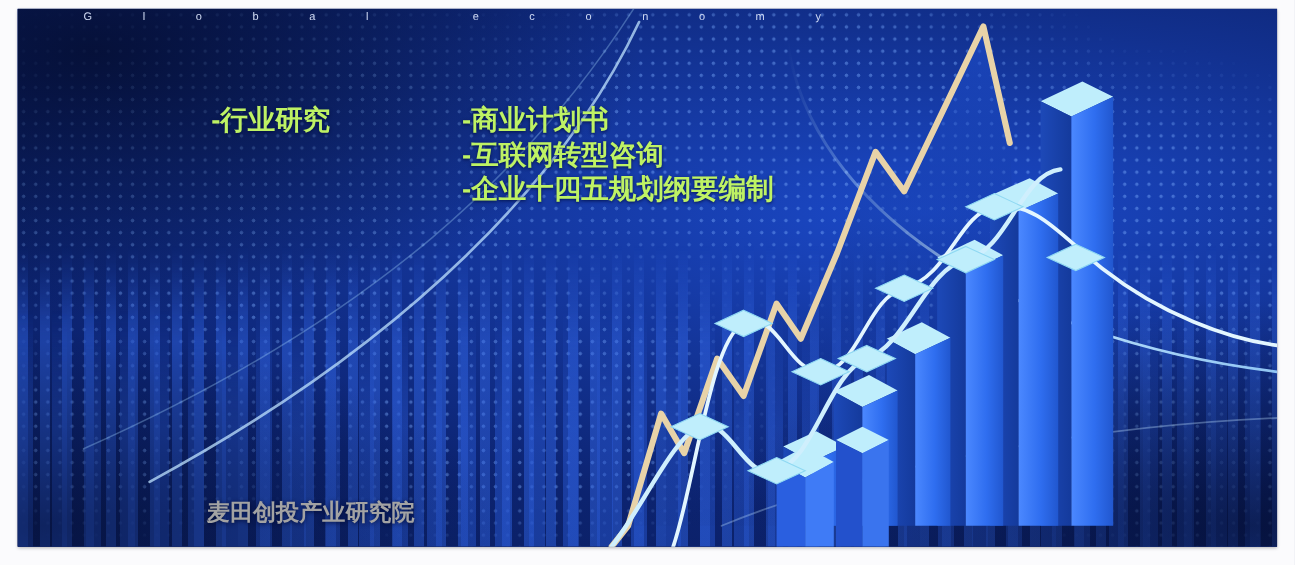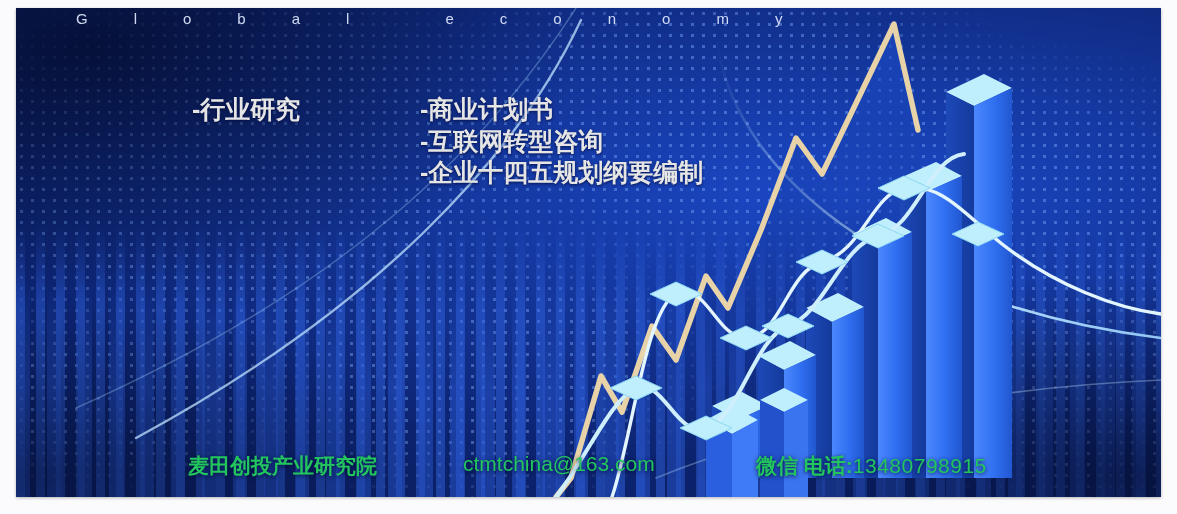--- a/index.html
+++ b/index.html
@@ -67,43 +67,43 @@
         rgba(40,86,206,.6) 0px, rgba(40,86,206,.6) 14px,
         rgba(40,86,206,0) 14px, rgba(40,86,206,0) 31px);
     -webkit-mask-image:linear-gradient(180deg, transparent 56%, #000 78%, #000 100%);
     mask-image:linear-gradient(180deg, transparent 56%, #000 78%, #000 100%);
   }
   svg.art{position:absolute;inset:0;width:100%;height:100%;overflow:visible;}
 
   
   .kicker{
     position:absolute;left:60px;top:2px;width:1030px;
-    font-size:15px;color:#dfe9ff;letter-spacing:46px;white-space:nowrap;
+    font-size:10px;color:#dfe9ff;letter-spacing:46px;white-space:nowrap;
     font-weight:400;opacity:.92;
   }
   .svc{
-    position:absolute;color:#e5e5e5;font-weight:700;font-size:25px;line-height:31.5px;
+    position:absolute;color:#bef264;font-weight:700;font-size:25px;line-height:31.5px;
     text-shadow:0 1px 3px rgba(0,12,60,.85);white-space:nowrap;
   }
   #svc-col-1{left:176px;top:86px;}
   #svc-col-2{left:404px;top:86px;}
   .svc li{list-style:none;}
   ul.svc{margin:0;padding:0;}
 
   .headline{
     position:absolute;left:176px;top:296px;
     color:#ffffff;font-weight:700;font-size:97px;line-height:110px;white-space:nowrap;
     letter-spacing:2px;
     text-shadow:0 0 18px rgba(110,170,255,.55), 0 3px 8px rgba(0,10,50,.7);
   }
   .headline .gap{display:inline-block;width:44px;}
 
   .footer{
     position:absolute;left:0;top:444px;width:1145px;height:34px;
-    color:#22c55e;font-weight:700;font-size:21px;white-space:nowrap;
+    color:#a3a3a3;font-weight:700;font-size:21px;white-space:nowrap;
     text-shadow:0 1px 4px rgba(0,10,50,.9);
   }
   .f-item{position:absolute;top:0;}
   #f-org{left:172px;}
   #f-mail{left:447px;font-weight:400;}
   #f-contact{left:740px;}
   #f-contact .wx{font-weight:700;}
   #f-contact .num{font-weight:400;letter-spacing:.5px;}
 </style>
 </head>
@@ -217,20 +217,16 @@
 
     <ul class="svc" id="svc-col-2">
       <li>-商业计划书</li>
       <li>-互联网转型咨询</li>
       <li>-企业十四五规划纲要编制</li>
     </ul>
 
 
     <div class="footer">
       <span class="f-item" id="f-org">麦田创投产业研究院</span>
-      <span class="f-item" id="f-mail">ctmtchina@163.com</span>
-      <span class="f-item" id="f-contact">
-        <span class="wx">微信 电话:</span><span class="num">13480798915</span>
-      </span>
     </div>
 
   </div>
 </div>
 
 </body></html>

